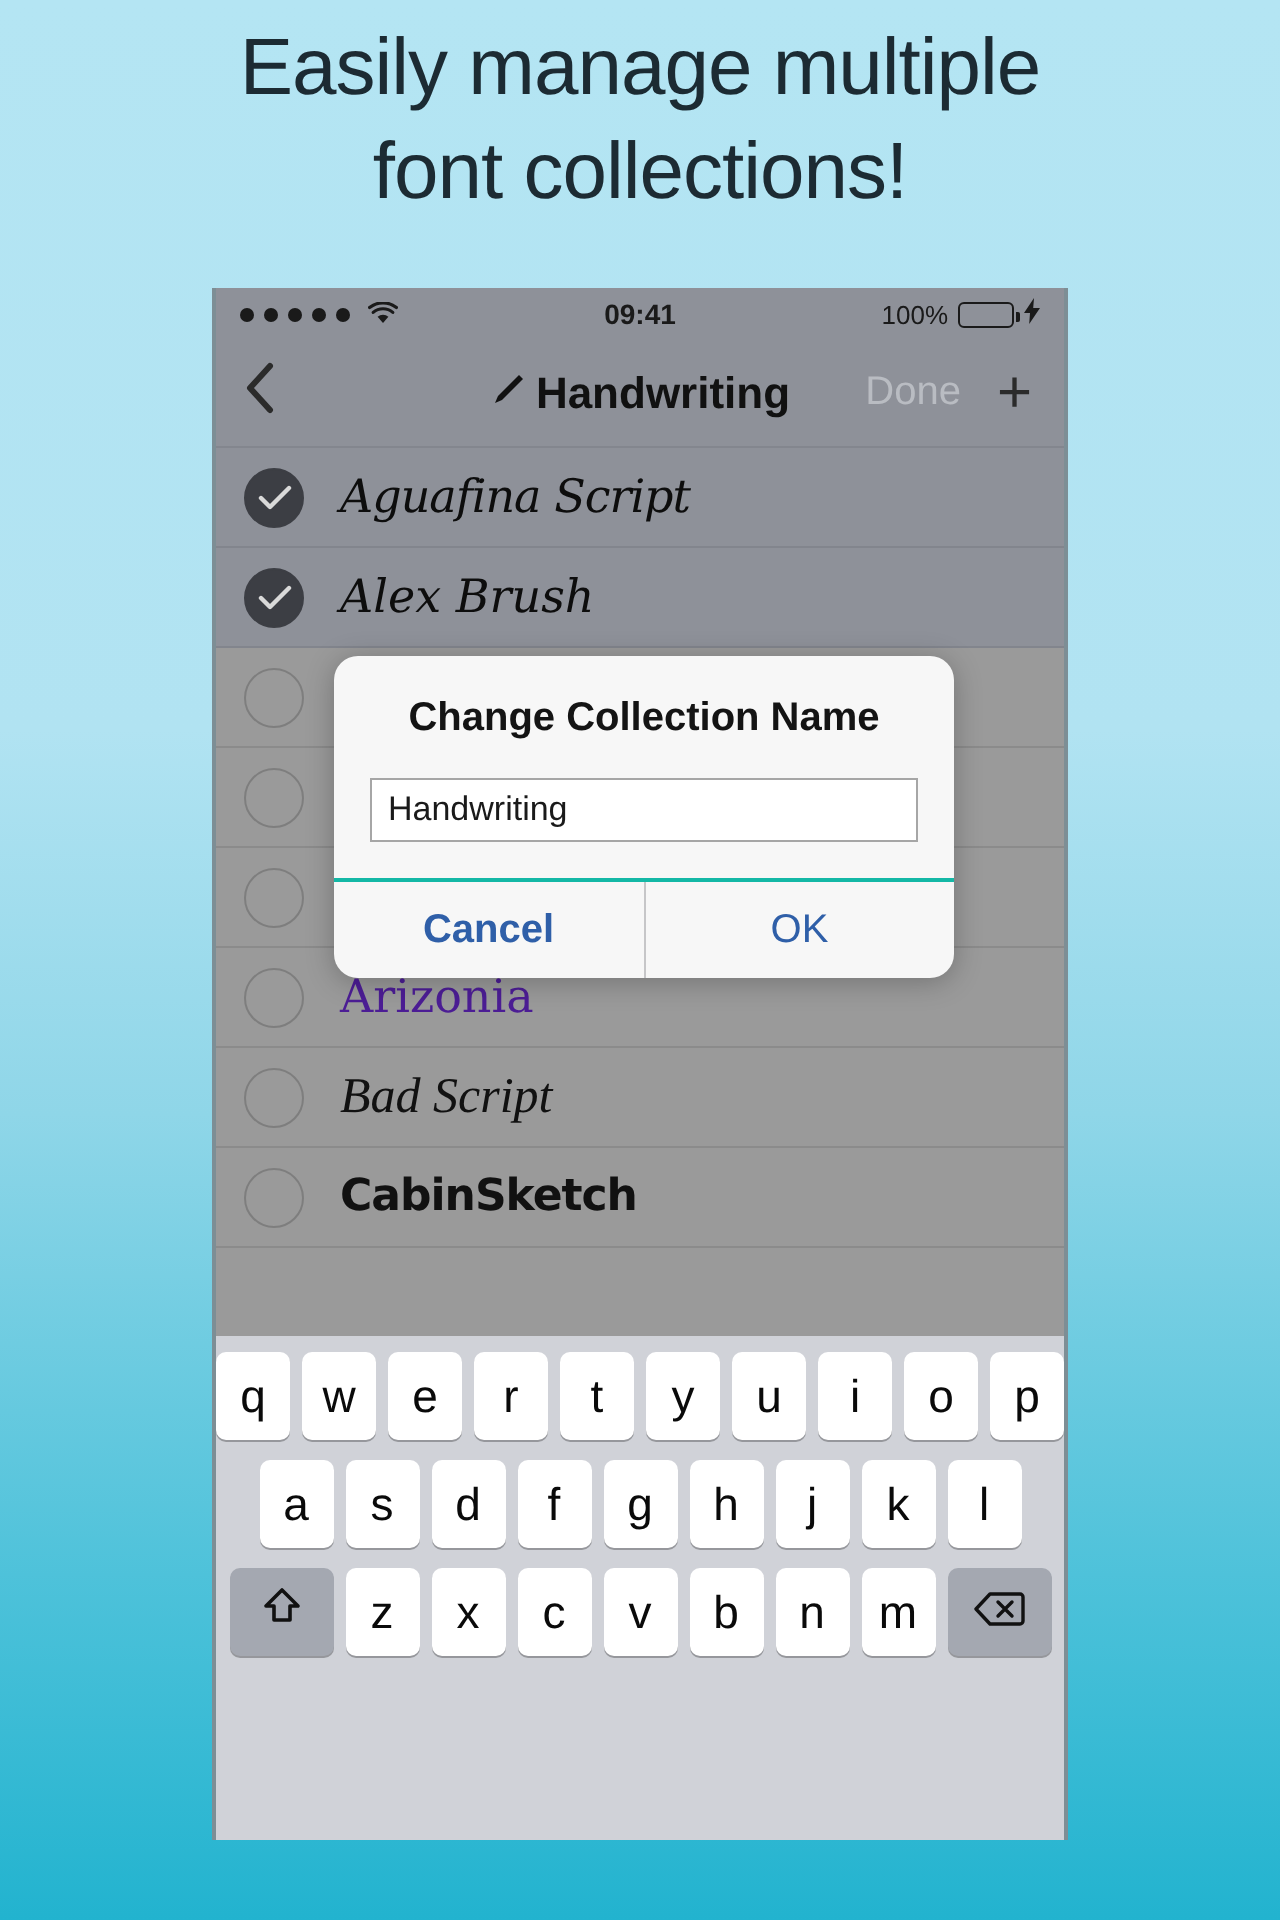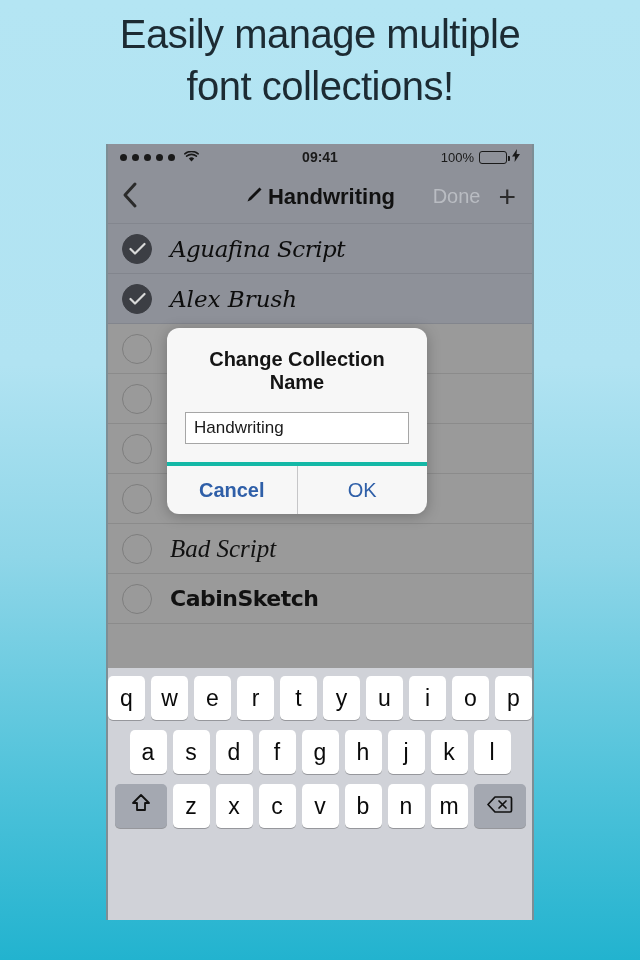--- a/index.html
+++ b/index.html
@@ -113,40 +113,40 @@
   .f-arizonia{ font-family: "DejaVu Serif", serif; font-size: 23px; color:#4c1d95; }
   .f-bad     { font-family: "Liberation Serif", serif; font-style: italic; font-size: 25px; }
   .f-butter  { font-family: "DejaVu Serif", serif; font-style: italic; font-size: 20px; color:#3a3a3a; }
   .f-cabin   { font-family: "DejaVu Sans", sans-serif; font-weight: 700; font-size: 22px; letter-spacing: -0.5px; }
   .f-blank   { color: transparent; }
 
   
   .dialog {
     position: absolute;
     left: 59px; top: 184px;
-    width: 260px;
+    width: 310px;
     background: #f7f7f7;
     border-radius: 12px;
     overflow: hidden;
     box-shadow: 0 2px 14px rgba(0,0,0,0.25);
     z-index: 20;
   }
   .dlg-body { padding: 20px 18px 18px; }
   .dlg-title {
     text-align: center; font-size: 20px; font-weight: 700; color: #141414;
     margin-bottom: 18px;
   }
   .dlg-input {
     width: 100%; height: 32px;
     background: #fff; border: 1px solid #a6a6a6;
     font-size: 17px; color: #1a1a1a;
     padding: 0 8px;
     font-family: "Liberation Sans", sans-serif;
   }
-  .dlg-actions { display: flex; border-top: 4px solid #14b8a6; }
+  .dlg-actions { display: flex; border-top: 2px solid #14b8a6; }
   .dlg-btn {
     flex: 1; height: 48px;
     display: flex; align-items: center; justify-content: center;
     font-size: 20px; color: #2f5fa8; cursor: pointer;
   }
   .dlg-btn.cancel { font-weight: 700; border-right: 1px solid #c6c6c8; }
 
   
   .keyboard {
     position: absolute; left: 0; bottom: 0;

